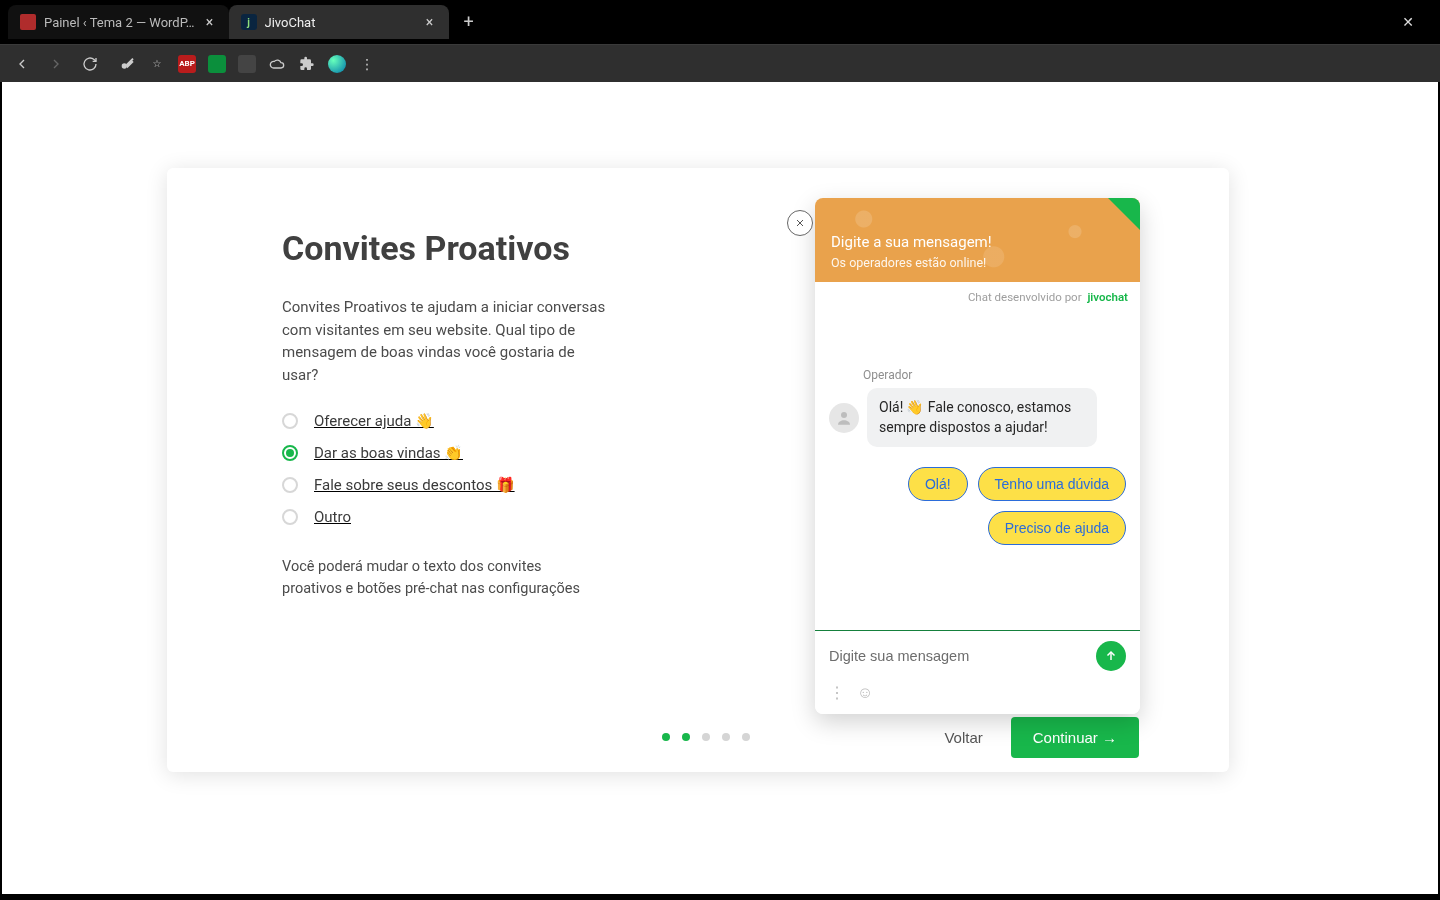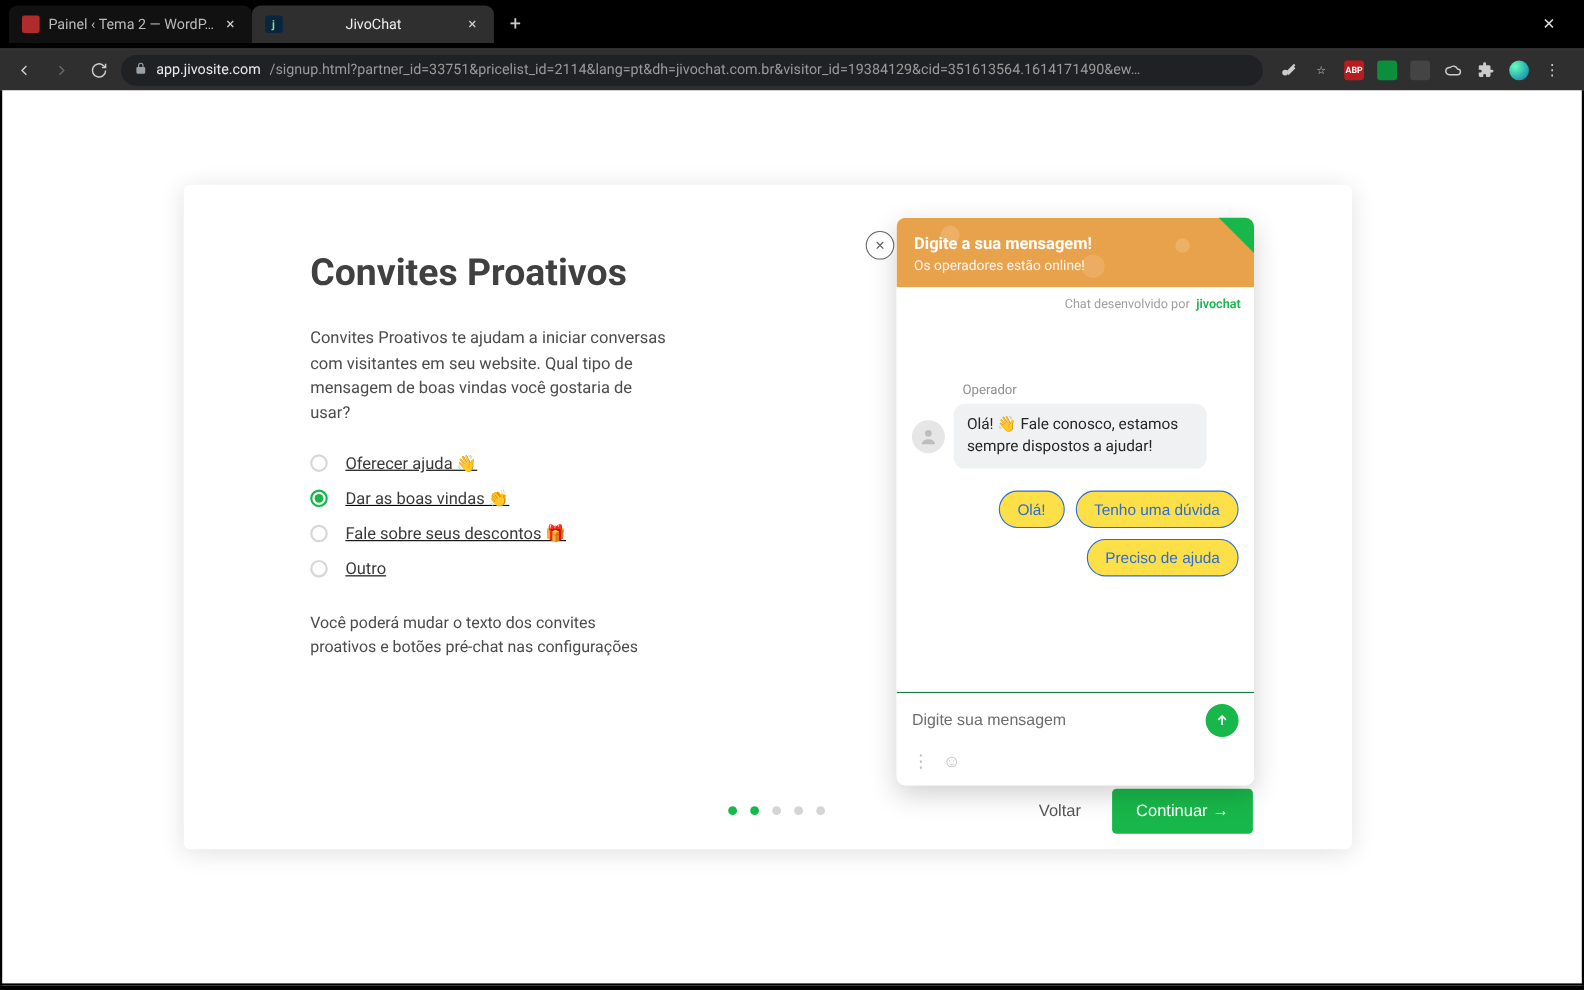--- a/index.html
+++ b/index.html
@@ -31,21 +31,21 @@
     position: relative;
   }
   .tab.inactive { background: #111; color: #bbb; }
   .tab.active { background: #2f2f2f; color: #eee; }
   .tab .favicon { width: 16px; height: 16px; flex-shrink: 0; }
   .tab .fav-wp { background: #b02c2c; border-radius: 2px; }
   .tab .fav-jivo {
     width: 16px; height: 16px; border-radius: 3px;
     background: #0a2540; display:flex;align-items:center;justify-content:center;color:#8fe07c;font-size:10px;font-weight:bold;
   }
-  .tab .title { white-space: nowrap; overflow: hidden; text-overflow: ellipsis; flex: 1; text-align: center;}
+  .tab .title { white-space: nowrap; overflow: hidden; text-overflow: ellipsis; flex: 1;}
   .tab .tab-close { width:14px; color:#ccc; font-size:14px; line-height:1; text-align:center; cursor:pointer;}
   .new-tab-btn { width:28px; height:28px; color:#ccc; font-size:18px; text-align:center; line-height:28px; margin-left:6px; cursor:pointer;}
   .window-close { margin-left:auto; color:#ddd; font-size:14px; padding:0 18px 0 8px; cursor:pointer; line-height:44px;}
   .toolbar {
     display: flex;
     align-items: center;
     height: 38px;
     padding: 0 8px;
     background: #2f2f2f;
     gap: 6px;
@@ -182,32 +182,32 @@
     border-left:34px solid transparent;
     border-top:34px solid #18b74b;
     transform: rotate(90deg);
     transform-origin: top right;
   }
   .cw-corner{
     position:absolute; right:-1px; top:-1px; width:0;height:0;
     border-style:solid; border-width:0 34px 34px 0;
     border-color: transparent #18b74b transparent transparent;
   }
-  .cw-title { font-size:15px; font-weight:700; }
+  .cw-title { font-size:15px; font-weight:400;margin-top:21px; }
   .cw-sub { font-size:12.5px; color: rgba(255,255,255,.9); margin-top:4px;}
   .cw-powered {
     background:#fff;
     padding: 8px 12px 4px;
     font-size:11.5px;
     color:#9e9e9e;
     text-align:right;
   }
   .cw-powered .brand { color:#18b74b; font-weight:600; margin-left:3px;}
   .cw-body { flex:1; background:#fff; padding: 60px 14px 14px; display:flex; flex-direction:column; }
-  .cw-op-label { font-size:12px; color:#8e8e8e; margin-left:46px; margin-bottom:6px;}
+  .cw-op-label { font-size:12px; color:#8e8e8e; margin-left:34px; margin-bottom:6px;}
   .cw-msg-row { display:flex; gap:8px; align-items:center; }
   .cw-avatar {
     width:30px; height:30px; border-radius:50%; background:#e6e6e6; flex-shrink:0;
     display:flex; align-items:center; justify-content:center; color:#bdbdbd;
   }
   .cw-bubble {
     background:#f0f1f2; border-radius:10px; padding:10px 12px; font-size:14px; color:#262626; line-height:1.4;
     max-width: 230px;
   }
   .cw-quick { display:flex; flex-wrap:wrap; gap:10px; justify-content:flex-end; margin-top:20px;}
@@ -279,29 +279,20 @@
     <div class="tb-btn disabled">
       <svg viewBox="0 0 24 24" fill="none" stroke="currentColor" stroke-width="2">
           <path d="M9 6l6 6-6 6"></path>
         </svg>
     </div>
     <div class="tb-btn">
       <svg viewBox="0 0 24 24" fill="none" stroke="currentColor" stroke-width="2">
           <path d="M21 12a9 9 0 1 1-3-6.7L21 8"></path>
           <path d="M21 3v5h-5"></path>
         </svg>
-    </div>
-    <div class="addr">
-      <span class="lock">
-        <svg width="12" height="12" viewBox="0 0 24 24" fill="currentColor">
-            <path d="M12 2a5 5 0 0 0-5 5v3H6a2 2 0 0 0-2 2v8a2 2 0 0 0 2 2h12a2 2 0 0 0 2-2v-8a2 2 0 0 0-2-2h-1V7a5 5 0 0 0-5-5zm-3 5a3 3 0 1 1 6 0v3H9z"></path>
-          </svg>
-      </span>
-      <span class="url-host">app.jivosite.com</span>
-      <span class="url-path">/signup.html?partner_id=33751&amp;pricelist_id=2114&amp;lang=pt&amp;dh=jivochat.com.br&amp;visitor_id=19384129&amp;cid=351613564.1614171490&amp;ew…</span>
     </div>
     <div class="ext-icons">
       <span class="ext-ic key">
         <svg width="16" height="16" viewBox="0 0 24 24" fill="currentColor">
             <circle cx="8" cy="15" r="4"></circle>
             <path d="M10.5 12.5L20 3l2 2-2 2 2 2-2 2-7.5 7.5"></path>
           </svg>
       </span>
       <span class="ext-ic star">☆</span>
       <span class="ext-ic abp">ABP</span>

